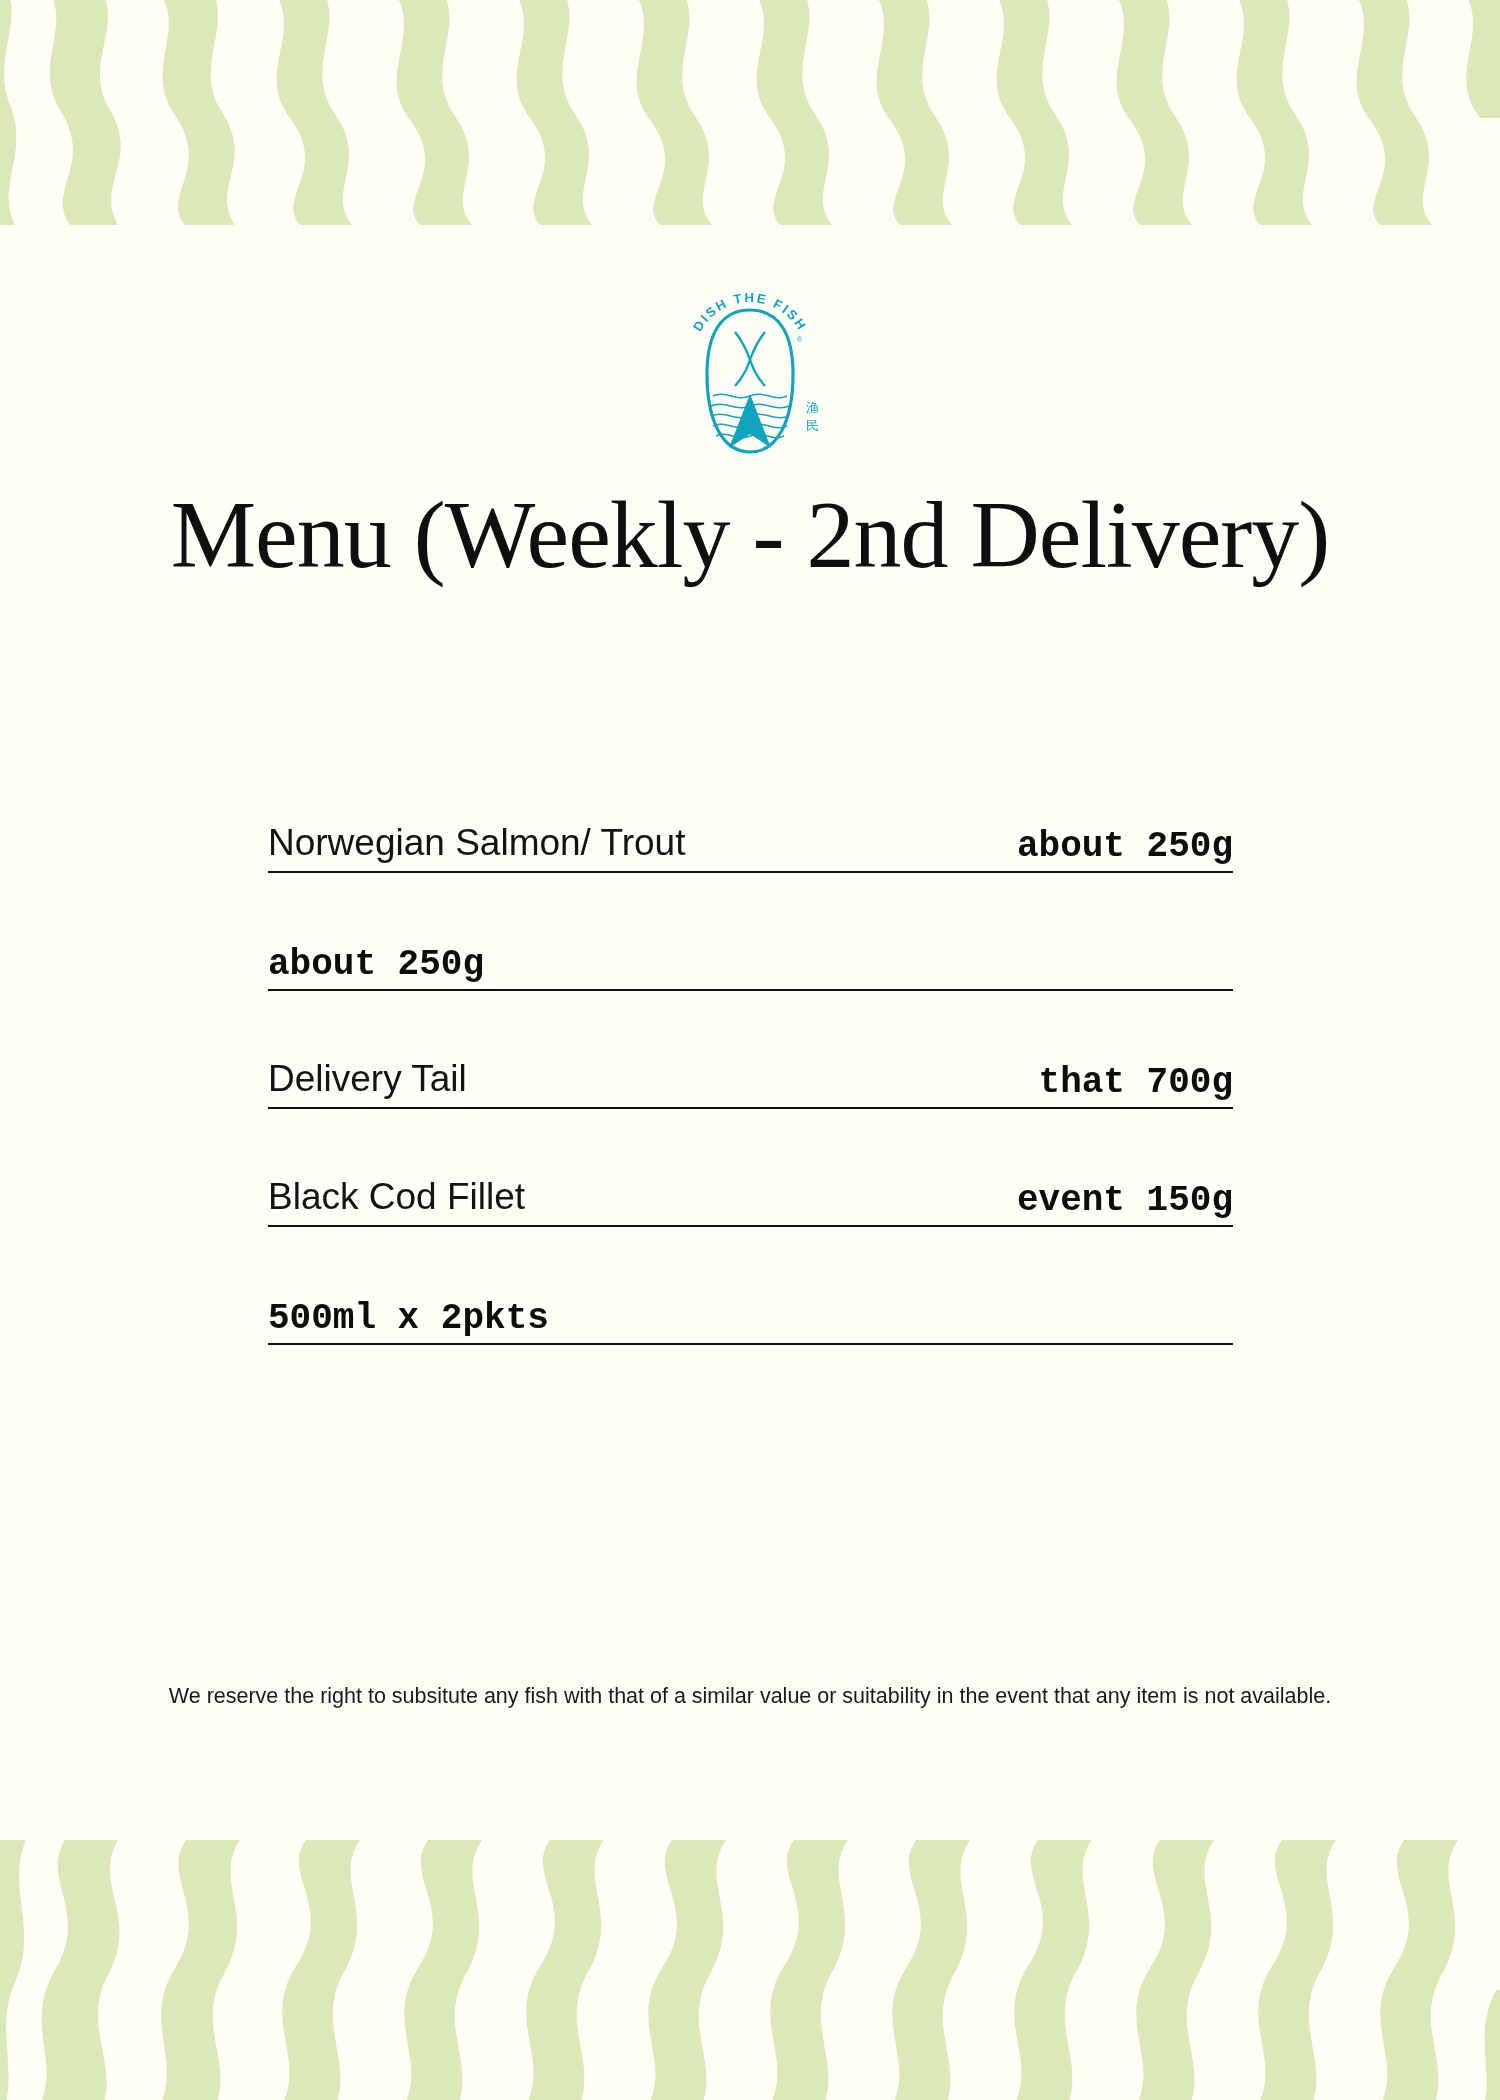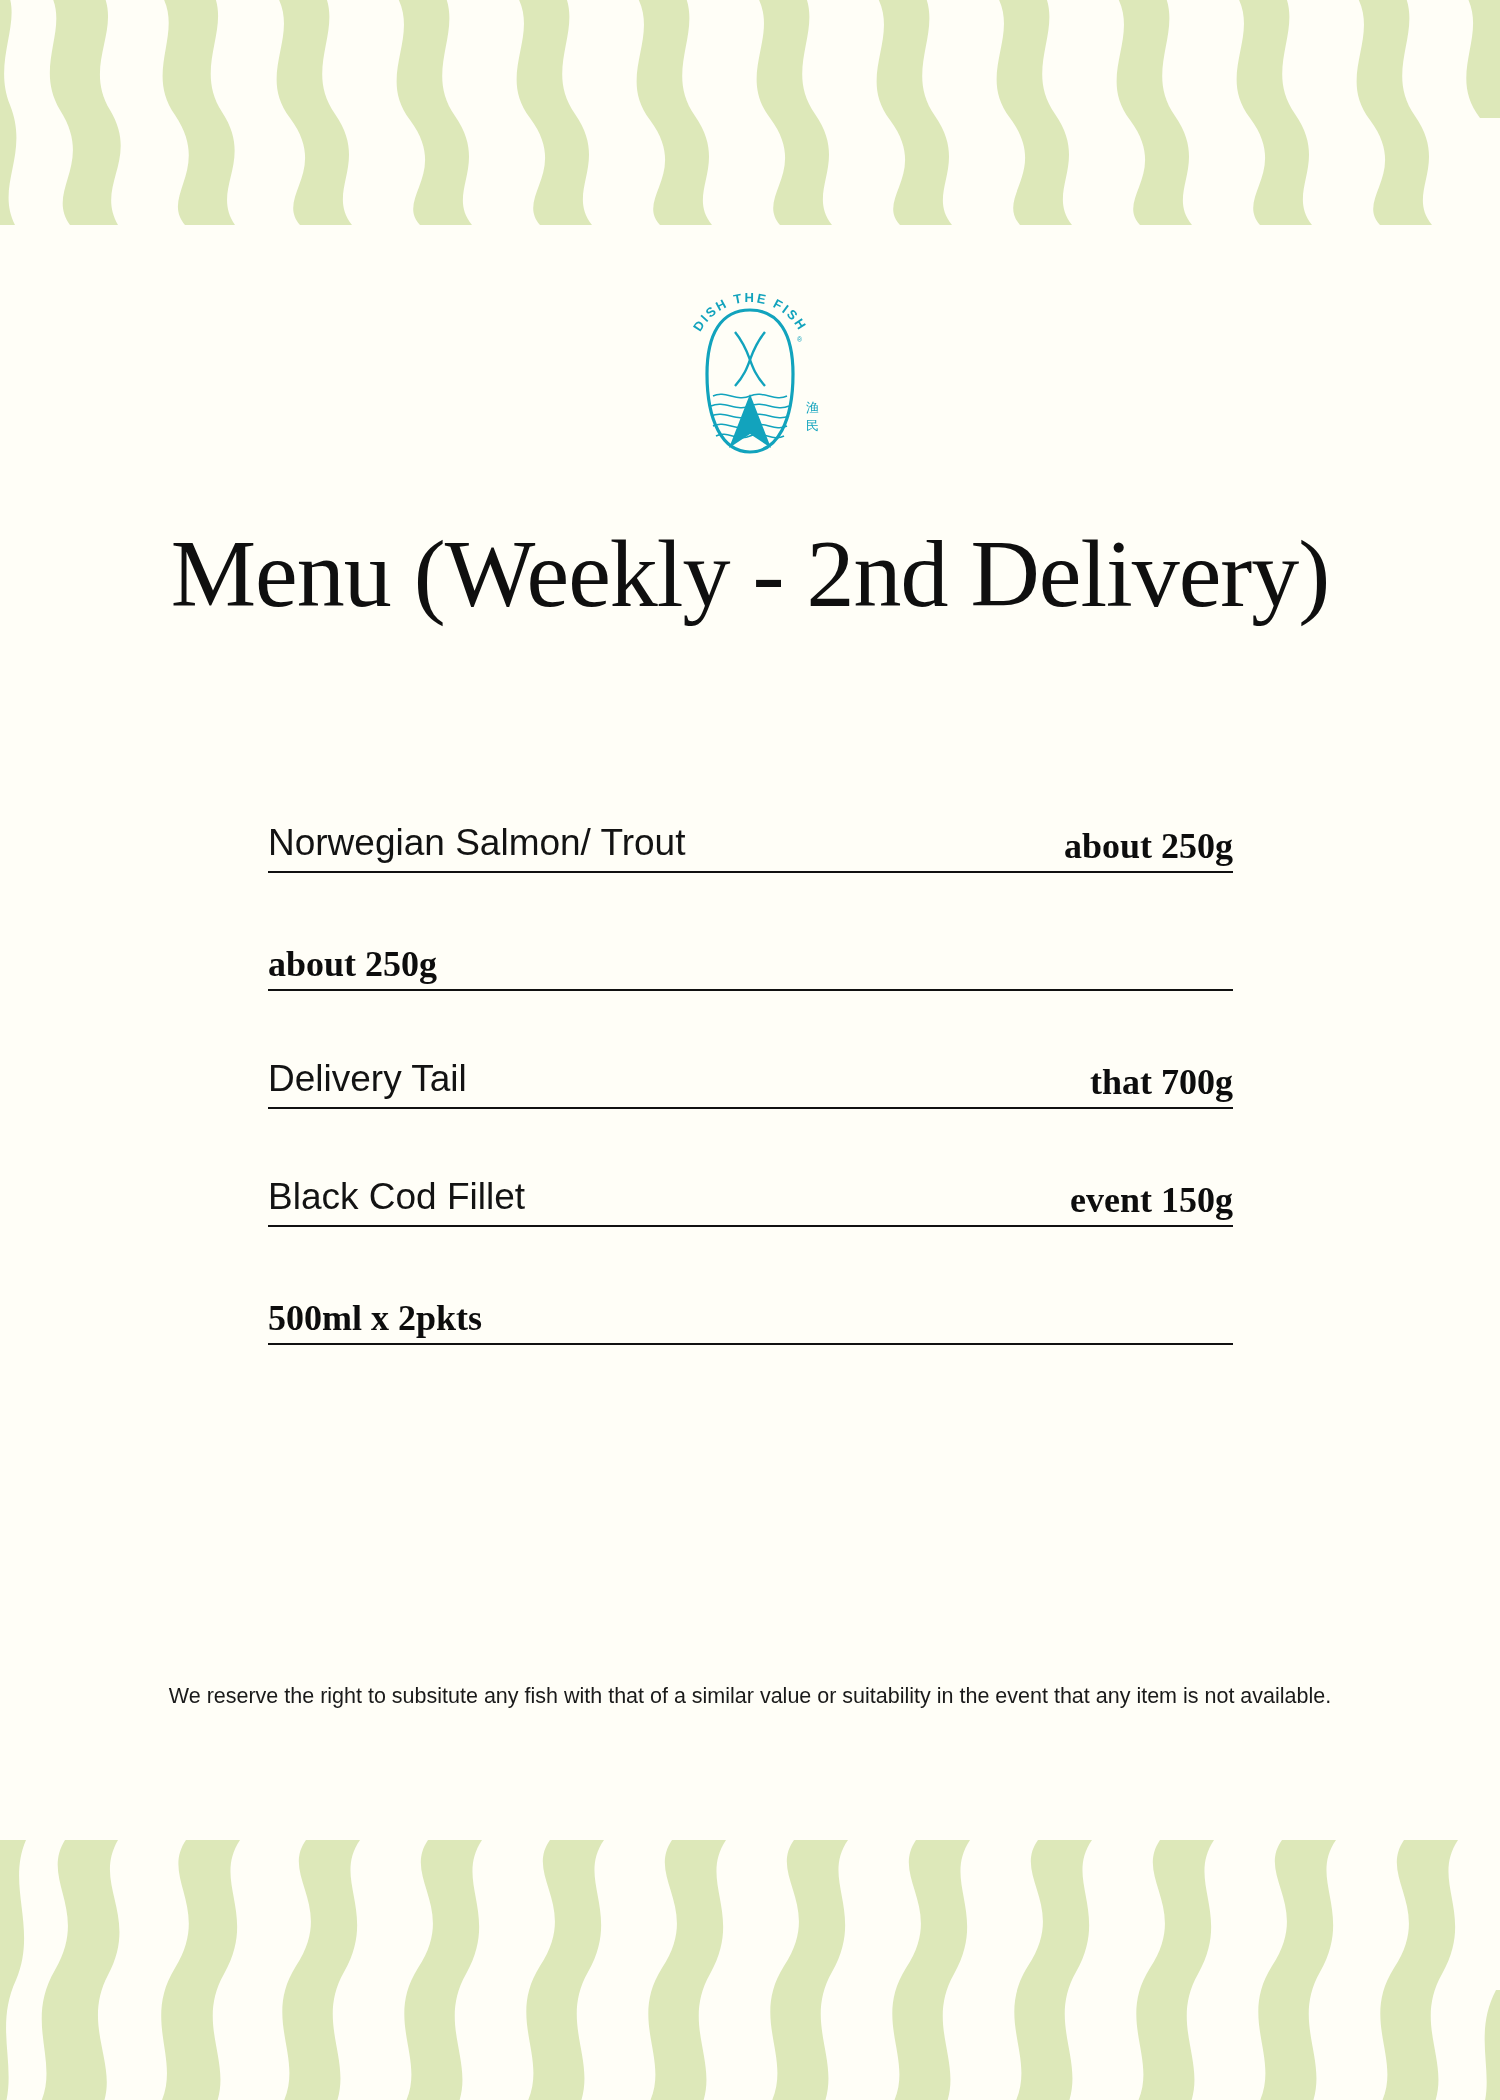--- a/index.html
+++ b/index.html
@@ -49,21 +49,20 @@
     top: 485px;
     left: 0;
     width: 1500px;
     text-align: center;
     font-family: "Liberation Serif", serif;
     font-size: 96px;
     line-height: 1.04;
     letter-spacing: -1px;
     color: #0f0f0f;
     white-space: nowrap;
-    margin-top: 39px;
   }
 
   
   .menu {
     position: absolute;
     top: 755px;
     left: 268px;
     width: 965px;
   }
   .menu-row {
@@ -77,21 +76,21 @@
   .menu-row:last-child { }
   .item-name {
     font-family: "Liberation Sans", sans-serif;
     font-size: 37px;
     font-weight: 400;
     color: #131313;
     line-height: 1.3;
     white-space: pre-line;
   }
   .item-qty {
-    font-family: Liberation Serif, serif;
+    font-family: Liberation Mono, monospace;
     font-size: 36px;
     font-weight: 700;
     color: #0d0d0d;
     text-align: right;
     white-space: nowrap;
   }
 
   
   .disclaimer {
     position: absolute;

